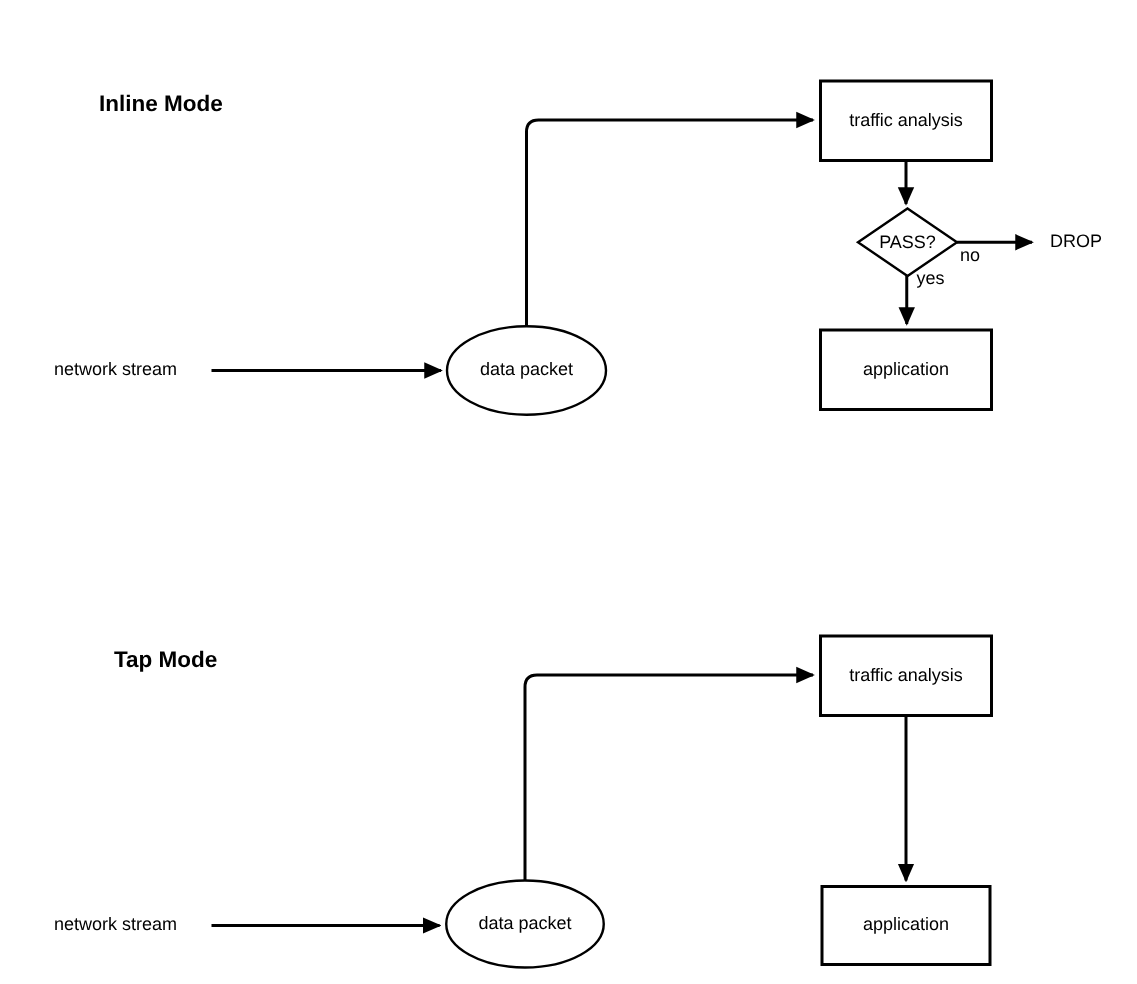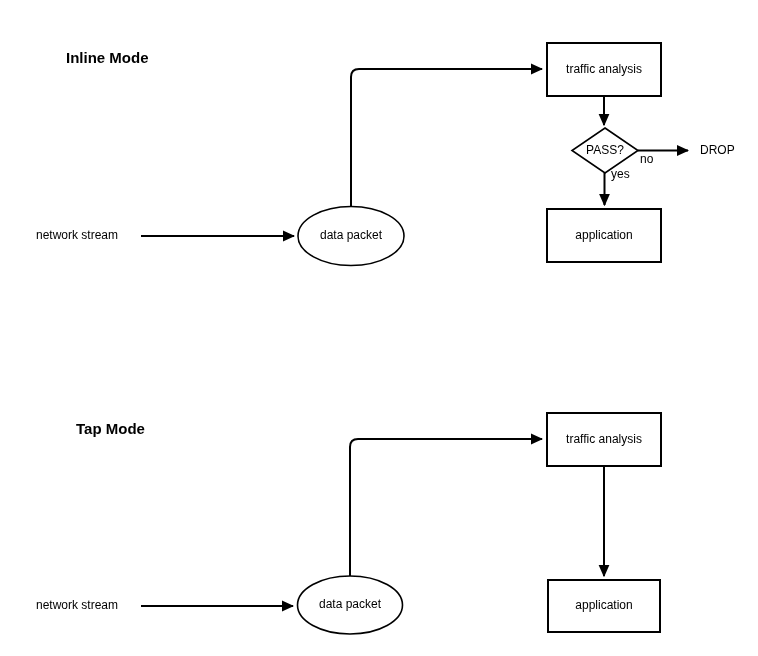--- a/index.html
+++ b/index.html
@@ -11,20 +11,21 @@
     width: 758px;
     height: 656px;
     font-family: "Liberation Sans", sans-serif;
     color: #000000;
     overflow: hidden;
   }
   #diagram-root {
     position: relative;
     width: 758px;
     height: 528px;
+    margin-top: 11px;
   }
   svg.diagram-canvas {
     position: absolute;
     top: 0;
     left: 0;
     width: 758px;
     height: 656px;
     display: block;
   }
   .shape-stroke {

